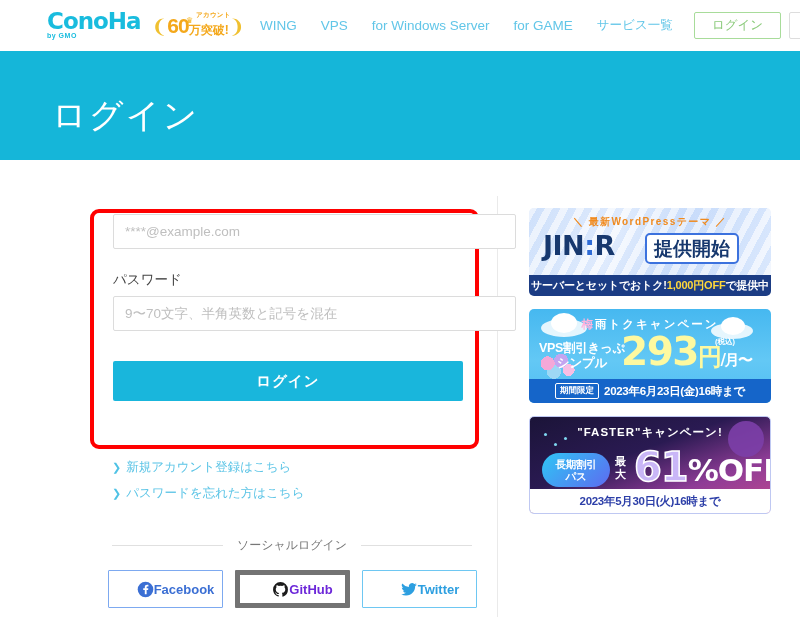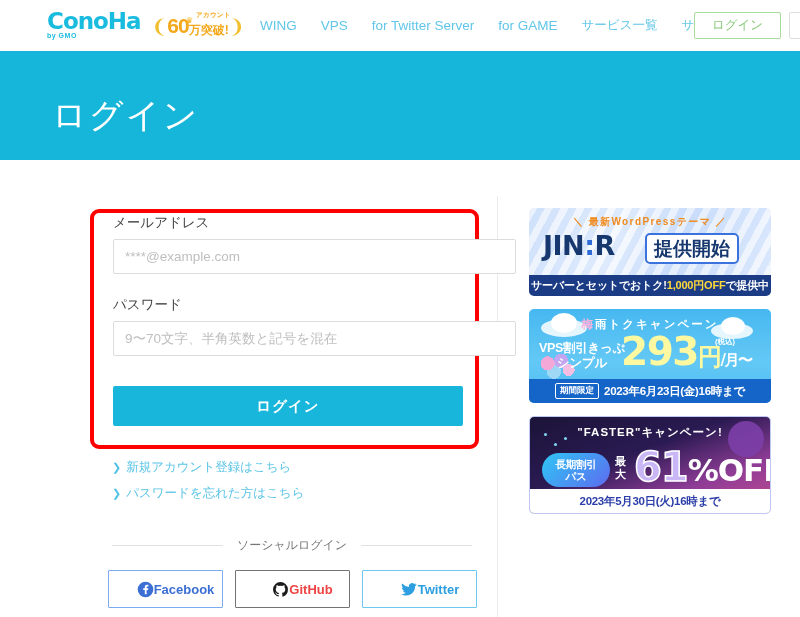--- a/index.html
+++ b/index.html
@@ -111,21 +111,21 @@
   .social-sep .line{flex:1;height:1px;background:#E0E0E0;}
   .social-sep .txt{padding:0 14px;color:#777777;font-size:12px;white-space:nowrap;}
 
   .social-btns{position:absolute;left:108px;top:570px;width:370px;display:flex;gap:12px;}
   .sbtn{
     width:115px;height:38px;box-sizing:border-box;background:#fff;
     display:flex;align-items:center;justify-content:center;
     font-size:13px;font-weight:bold;cursor:pointer;border-radius:1px;padding-left:20px;
   }
   .sbtn.fb{border:1px solid #7DA9F0;color:#3B6FD4;}
-  .sbtn.gh{border:1px solid #737373;color:#ef4444;}
+  .sbtn.gh{border:5px solid #737373;color:#6d28d9;}
   .sbtn.tw{border:1px solid #6EC7F2;color:#2D9FE0;}
   .sbtn svg{display:block;}
 
   
   .banners{position:absolute;left:529px;top:208px;width:242px;}
   .banner{
     width:242px;border-radius:5px;overflow:hidden;margin-bottom:13px;
     position:relative;box-sizing:border-box;
   }
 
@@ -254,40 +254,39 @@
         <span class="laurel">❨</span>
         <span class="num">60</span>
         <span class="jp">万突破!</span>
         <span class="laurel">❩</span>
       </span>
     </div>
 
     <div class="nav">
       <a href="#">WING</a>
       <a href="#">VPS</a>
-      <a href="#">for Twitter Server</a>
+      <a href="#">for Windows Server</a>
       <a href="#">for GAME</a>
       <a href="#" class="jp">サービス一覧</a>
       <a href="#" class="jp">サポート</a>
     </div>
 
     <div class="nav-login">ログイン</div>
     <div class="nav-edge"></div>
   </div>
 
   <div class="hero"></div>
   <div class="hero-title">ログイン</div>
 
   <div class="main"></div>
   <div class="vdivider"></div>
 
   <div class="redbox"></div>
 
   <div class="form">
-    <div class="field-label">メールアドレス</div>
     <input class="field-input" type="text" placeholder="****@example.com" style="">
 
     <div class="field-label second">パスワード</div>
     <input class="field-input" type="text" placeholder="9〜70文字、半角英数と記号を混在" style="">
 
     <button class="login-btn">ログイン</button>
   </div>
 
   <div class="links">
     <div class="link-row">

